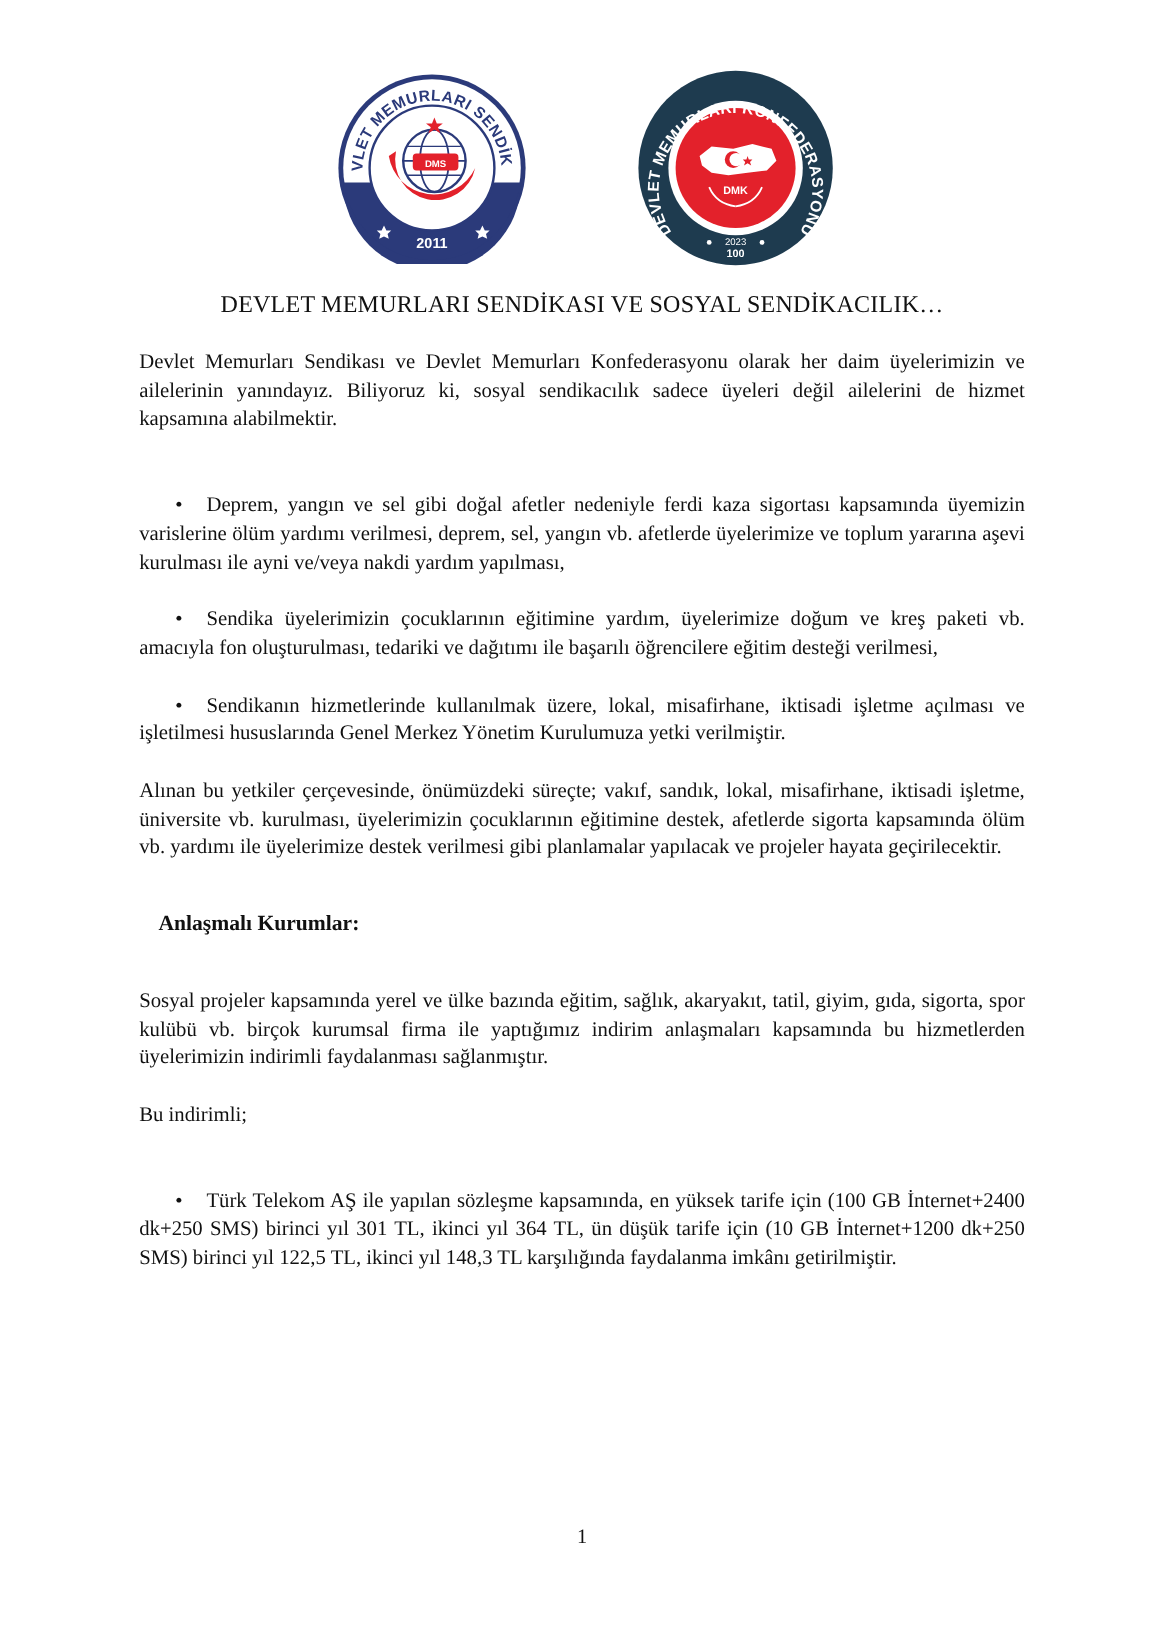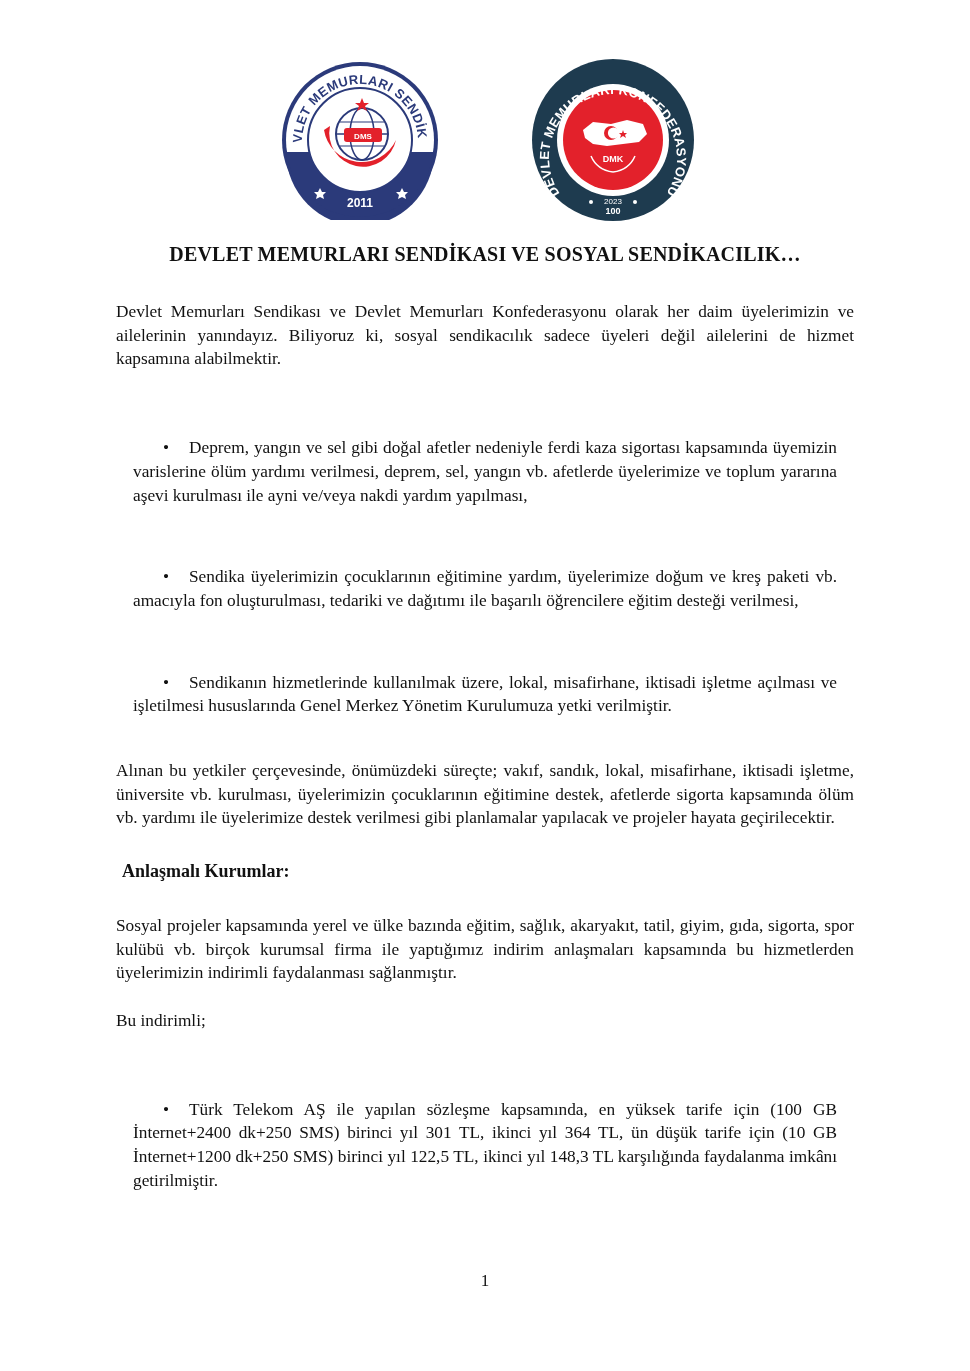--- a/index.html
+++ b/index.html
@@ -3,27 +3,27 @@
 <meta charset="utf-8">
 <style>
   html, body { margin:0; padding:0; background:#ffffff; }
   body { width:970px; height:1371px; position:relative; overflow:hidden;
          font-family:"Liberation Serif", serif; color:#111; }
   .logos { position:absolute; top:60px; left:0; width:970px; height:165px; }
   .logo { position:absolute; top:0; width:160px; height:160px; }
   .logo.dms { left:280px; }
   .logo.dmk { left:531px; top:-2px; width:164px; height:164px; }
   .title { position:absolute; top:243px; left:0; width:970px; text-align:center;
-           font-weight:bold; font-size:20px; letter-spacing:0.2px; }
-  .content { position:absolute; top:300px; left:116px; width:738px; font-size:17.3px; line-height:23.7px; }
+           font-weight:normal; font-size:20px; letter-spacing:0.2px; }
+  .content { position:absolute; top:290px; left:116px; width:738px; font-size:17.3px; line-height:23.7px; }
   .p { text-align:justify; margin:0; }
   .gap { height:24px; }
-  .bullet-p { text-align:justify; margin:17px; text-indent:30px; }
+  .bullet-p { text-align:justify; margin:0; text-indent:30px; }
   .bullet { display:inline-block; width:26px; text-indent:0; }
-  .heading { font-weight:bold; font-size:18px; margin:6px; }
+  .heading { font-weight:bold; font-size:18px; margin:16px; }
   .pagenum { position:absolute; top:1271px; left:0; width:970px; text-align:center; font-size:17px; }
 </style>
 </head>
 <body>
 
 <div class="logos">
 
   <svg class="logo dms" viewBox="0 0 160 160">
     <defs>
       <path id="dmsArc" d="M 22,82 A 58,58 0 0 1 138,82"></path>

